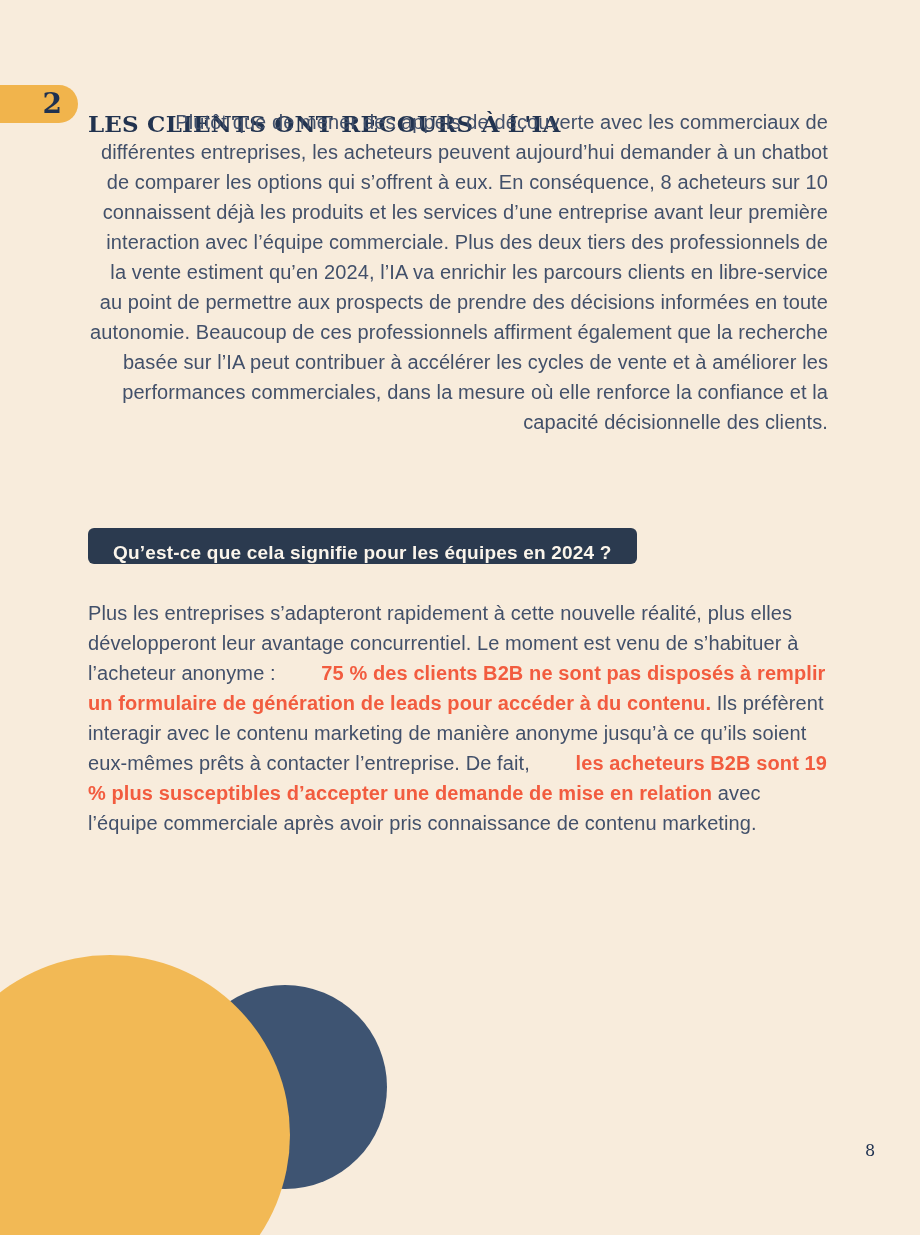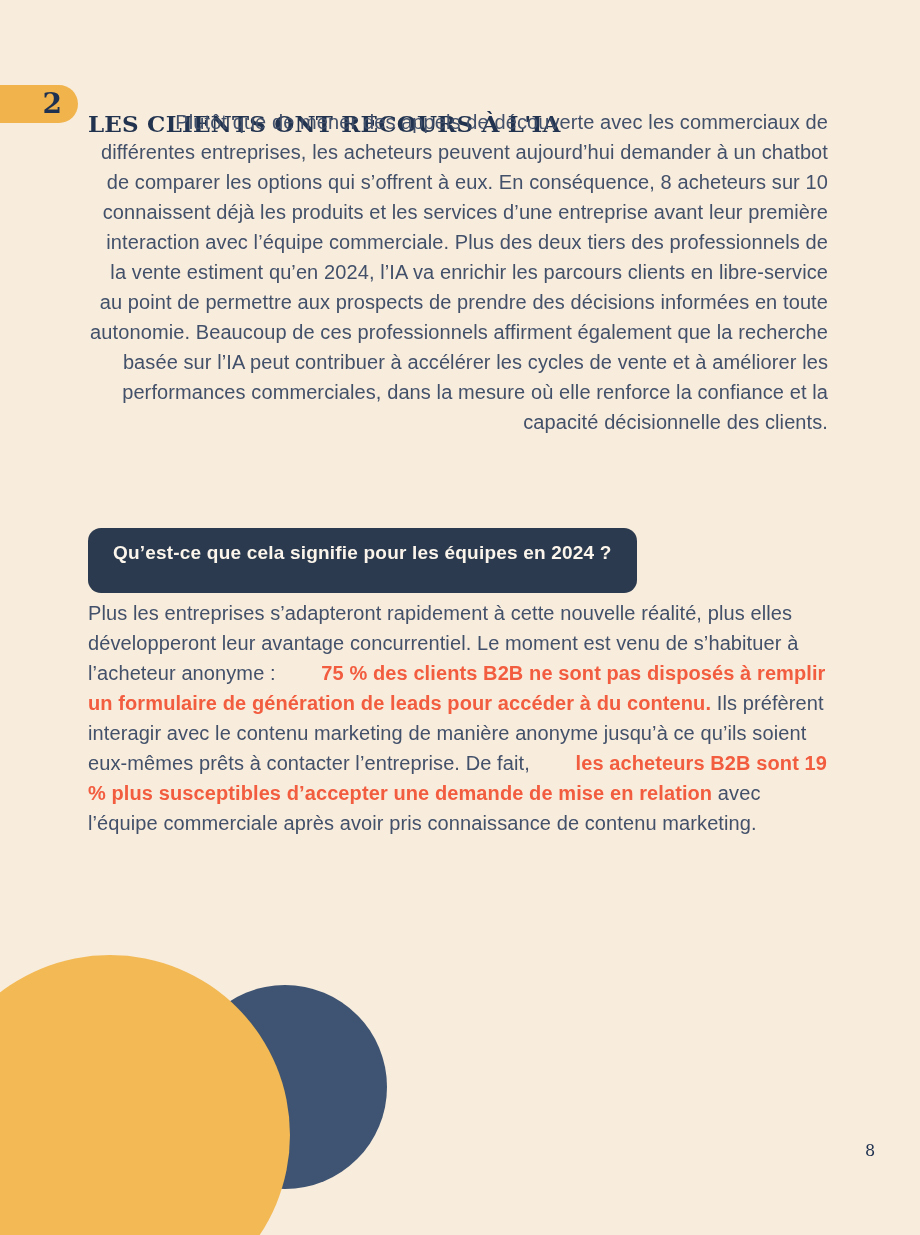--- a/index.html
+++ b/index.html
@@ -75,23 +75,23 @@
     margin-left: 40px;
   }
   
   .callout {
     position: absolute;
     left: 88px; top: 528px;
     z-index: 3;
     display: inline-block;
     background: #2B3A4F;
     color: #FBF5EB;
-    border-radius: 13px;
+    border-radius: 6px;
     padding: 0 25px;
-    height: 65px;
+    height: 36px;
     line-height: 50px;
     font-size: 19px;
     font-weight: 700;
     letter-spacing: 0.2px;
     white-space: nowrap;
   }
   
   .page-number {
     position: absolute;
     left: 858px; top: 1141px;

